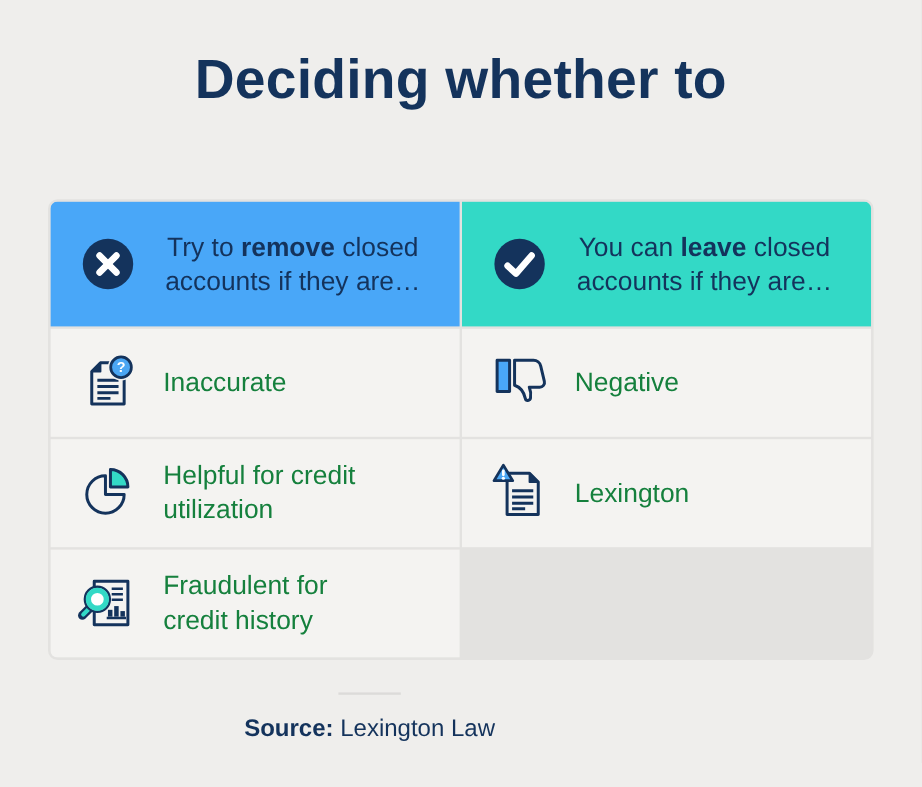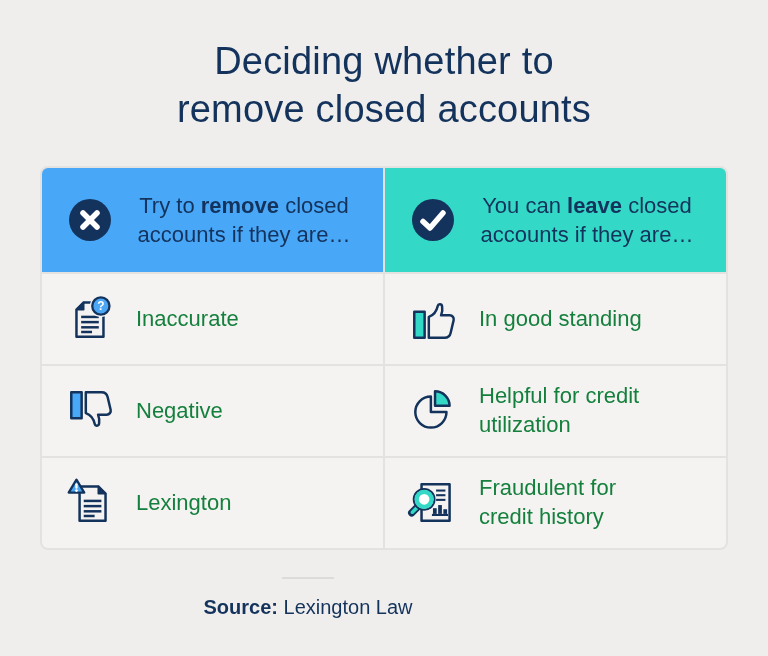--- a/index.html
+++ b/index.html
@@ -5,21 +5,21 @@
   html,body{margin:0;padding:0;}
   body{
     width:768px;height:656px;
     background:var(--background,#EFEEEC);
     font-family:"Liberation Sans", sans-serif;
     position:relative;overflow:hidden;
   }
   .page{position:absolute;inset:0;}
   .title{
     margin-top:38px;text-align:center;
-    font-size:38px;font-weight:400;letter-spacing:.2px;
+    font-size:46px;font-weight:700;letter-spacing:.2px;
     color:var(--navy,#14335C);line-height:1.26;
   }
   .comparison-table{
     position:absolute;left:40px;top:166px;width:688px;
     display:grid;grid-template-columns:1fr 1fr;
     grid-template-rows:104px 90px 90px 90px;
     gap:2px;background:var(--border,#E3E2E0);
     border:2px solid var(--border,#E3E2E0);
     border-radius:8px;overflow:hidden;box-sizing:border-box;
   }
@@ -39,21 +39,20 @@
   .source-line b{font-weight:800;}
   svg{display:block;}
 </style>
 </head>
 <body style="--background: #EFEEEC; --cell: #F4F3F1; --border: #E3E2E0; --navy: #14335C; --blue: #49A7F8; --teal: #33D9C6; --icon-blue: #4BA6F3;">
 
 <div class="page">
 
   <div class="title">
     <div>Deciding whether to</div>
-    <div>remove closed accounts</div>
   </div>
 
   <div class="comparison-table">
 
     <div class="cell header-cell remove">
       <span class="hicon">
         <svg width="44" height="44" viewBox="0 0 44 44">
           <circle cx="22" cy="22" r="21" fill="#14335C"></circle>
           <line x1="15" y1="15" x2="29" y2="29" stroke="#fff" stroke-width="5.5" stroke-linecap="round"></line>
           <line x1="29" y1="15" x2="15" y2="29" stroke="#fff" stroke-width="5.5" stroke-linecap="round"></line>
@@ -82,29 +81,20 @@
           <line x1="16.5" y1="34" x2="33.5" y2="34" stroke="#14335C" stroke-width="2.4"></line>
           <line x1="16.5" y1="38.5" x2="27" y2="38.5" stroke="#14335C" stroke-width="2.4"></line>
           <circle cx="35.5" cy="13.5" r="10.6" fill="#F4F3F1"></circle>
           <circle cx="35.5" cy="13.5" r="8.3" fill="#4BA6F3" stroke="#14335C" stroke-width="2.2"></circle>
           <text x="35.5" y="17.6" font-size="11.5" font-weight="bold" fill="#ffffff" text-anchor="middle" font-family="Liberation Sans, sans-serif">?</text>
         </svg>
       </span>
       <span class="row-label">Inaccurate</span>
     </div>
 
-    <div class="cell row-cell">
-      <span class="ricon">
-        <svg width="54" height="54" viewBox="0 0 52 52">
-          <rect x="7" y="19" width="10" height="25" fill="#33D9C6" stroke="#14335C" stroke-width="2.4" stroke-linejoin="round"></rect>
-          <path d="M21 43 V24 c4.5-1.5 7.5-5.5 8.6-10.5 c.5-2.3 3.8-2.1 4.2 .3 c.5 2.9 .1 5.9-1 8.7 h8.4 c2.5 0 4.3 2.3 3.7 4.7 l-2.9 12.2 c-.6 2.7-3 4.6-5.8 4.6 H21 Z" fill="none" stroke="#14335C" stroke-width="2.4" stroke-linejoin="round" stroke-linecap="round"></path>
-        </svg>
-      </span>
-      <span class="row-label">In good standing</span>
-    </div>
 
     <div class="cell row-cell">
       <span class="ricon">
         <svg width="54" height="54" viewBox="0 0 52 52">
           <g transform="translate(0,52) scale(1,-1)">
             <rect x="7" y="19" width="10" height="25" fill="#49A7F8" stroke="#14335C" stroke-width="2.4" stroke-linejoin="round"></rect>
             <path d="M21 43 V24 c4.5-1.5 7.5-5.5 8.6-10.5 c.5-2.3 3.8-2.1 4.2 .3 c.5 2.9 .1 5.9-1 8.7 h8.4 c2.5 0 4.3 2.3 3.7 4.7 l-2.9 12.2 c-.6 2.7-3 4.6-5.8 4.6 H21 Z" fill="none" stroke="#14335C" stroke-width="2.4" stroke-linejoin="round" stroke-linecap="round"></path>
           </g>
         </svg>
       </span>

